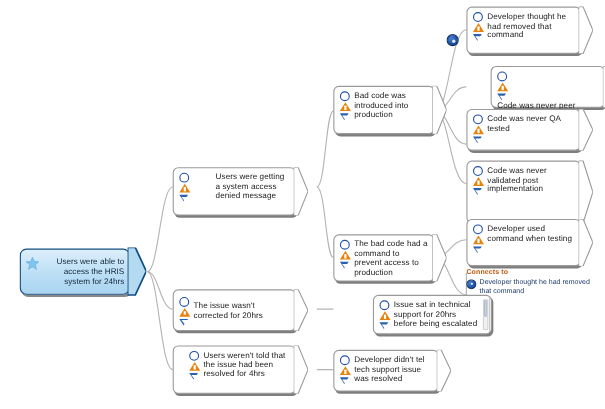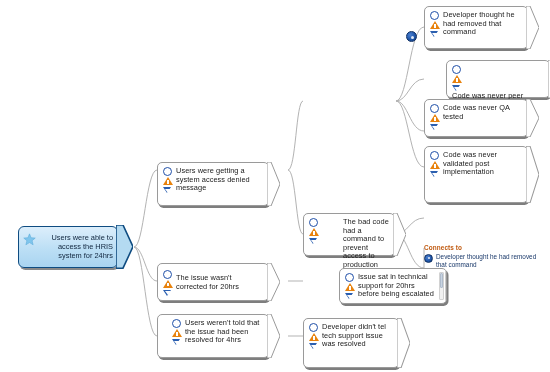--- a/index.html
+++ b/index.html
@@ -261,21 +261,21 @@
       <polygon points="12,1.6 15,8.8 22.6,9.3 16.8,14.3 18.7,21.8 12,17.7 5.3,21.8 7.2,14.3 1.4,9.3 9,8.8" fill="#7fc5ec" stroke="#5aa9da" stroke-width="1"></polygon>
     </svg>
     <div class="label">Users were able to access the HRIS system for 24hrs</div>
     <div class="root-tip">
       <svg viewBox="0 0 17 44" preserveAspectRatio="none">
         <path d="M0,0 L7,0 L17,22 L7,44 L0,44 Z" fill="#b4daf1" stroke="#0f4c81" stroke-width="1.6"></path>
       </svg>
     </div>
   </div>
 
-  <div class="node" style="left:157px; top:162px; width:112px; height:44px;">
+  <div class="node" style="left:157px; top:152px; width:112px; height:44px;gap:20px;">
     <div class="gutter">
       <span class="ic ic-circle"></span>
       <span class="ic ic-warn"></span>
       <span class="ic ic-chevron"></span>
     </div>
     <div class="label">Users were getting a system access denied message</div>
     <div class="tip">
       <svg viewBox="0 0 13 44" preserveAspectRatio="none">
         <path d="M0,0 L4,0 L13,22 L4,44 L0,44 Z" fill="#fff" stroke="#9a9a9a" stroke-width="1"></path>
       </svg>
@@ -303,22 +303,35 @@
       <span class="ic ic-chevron"></span>
     </div>
     <div class="label">Users weren't told that the issue had been resolved for 4hrs</div>
     <div class="tip">
       <svg viewBox="0 0 13 44" preserveAspectRatio="none">
         <path d="M0,0 L4,0 L13,22 L4,44 L0,44 Z" fill="#fff" stroke="#9a9a9a" stroke-width="1"></path>
       </svg>
     </div>
   </div>
 
-
-  <div class="node" style="left:303px; top:213px; width:92px; height:43px;gap:21px;">
+  <div class="node" style="left:303px; top:78px; width:92px; height:44px;">
+    <div class="gutter">
+      <span class="ic ic-circle"></span>
+      <span class="ic ic-warn"></span>
+      <span class="ic ic-chevron"></span>
+    </div>
+    <div class="label">Bad code was introduced into production</div>
+    <div class="tip">
+      <svg viewBox="0 0 13 44" preserveAspectRatio="none">
+        <path d="M0,0 L4,0 L13,22 L4,44 L0,44 Z" fill="#fff" stroke="#9a9a9a" stroke-width="1"></path>
+      </svg>
+    </div>
+  </div>
+
+  <div class="node" style="left:303px; top:213px; width:92px; height:43px;">
     <div class="gutter">
       <span class="ic ic-circle"></span>
       <span class="ic ic-warn"></span>
       <span class="ic ic-chevron"></span>
     </div>
     <div class="label">The bad code had a command to prevent access to production</div>
     <div class="tip">
       <svg viewBox="0 0 13 43" preserveAspectRatio="none">
         <path d="M0,0 L4,0 L13,21.5 L4,43 L0,43 Z" fill="#fff" stroke="#9a9a9a" stroke-width="1"></path>
       </svg>
@@ -335,21 +348,21 @@
     <div class="vscroll">
       <div class="thumb"></div>
     </div>
     <div class="tip">
       <svg viewBox="0 0 13 36" preserveAspectRatio="none">
         <path d="M0,0 L4,0 L13,18 L4,36 L0,36 Z" fill="#fff" stroke="#9a9a9a" stroke-width="1"></path>
       </svg>
     </div>
   </div>
 
-  <div class="node" style="left:303px; top:318px; width:96px; height:50px;">
+  <div class="node" style="left:303px; top:318px; width:96px; height:38px;">
     <div class="gutter">
       <span class="ic ic-circle"></span>
       <span class="ic ic-warn"></span>
       <span class="ic ic-chevron"></span>
     </div>
     <div class="label">Developer didn't tel tech support issue was resolved</div>
     <div class="tip">
       <svg viewBox="0 0 13 38" preserveAspectRatio="none">
         <path d="M0,0 L4,0 L13,19 L4,38 L0,38 Z" fill="#fff" stroke="#9a9a9a" stroke-width="1"></path>
       </svg>
@@ -406,20 +419,33 @@
       <span class="ic ic-chevron"></span>
     </div>
     <div class="label">Code was never validated post implementation</div>
     <div class="tip">
       <svg viewBox="0 0 13 43" preserveAspectRatio="none">
         <path d="M0,0 L4,0 L13,21.5 L4,43 L0,43 Z" fill="#fff" stroke="#9a9a9a" stroke-width="1"></path>
       </svg>
     </div>
   </div>
 
+  <div class="node" style="left:424px; top:199px; width:104px; height:43px;">
+    <div class="gutter">
+      <span class="ic ic-circle"></span>
+      <span class="ic ic-warn"></span>
+      <span class="ic ic-chevron"></span>
+    </div>
+    <div class="label">Developer used command when testing</div>
+    <div class="tip">
+      <svg viewBox="0 0 13 43" preserveAspectRatio="none">
+        <path d="M0,0 L4,0 L13,21.5 L4,43 L0,43 Z" fill="#fff" stroke="#9a9a9a" stroke-width="1"></path>
+      </svg>
+    </div>
+  </div>
 
   <div class="note">
     <div class="note-title">Connects to</div>
     <div class="note-row">
       <span class="note-dot"></span>
       <span class="note-text">Developer thought he had removed that command</span>
     </div>
   </div>
 
 </div>

